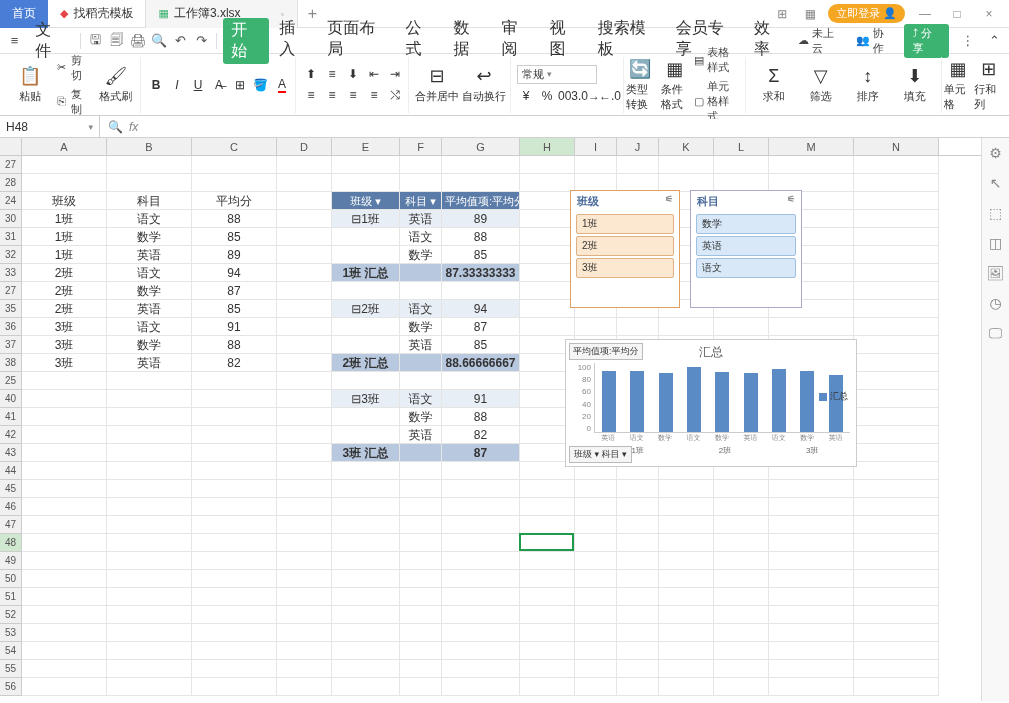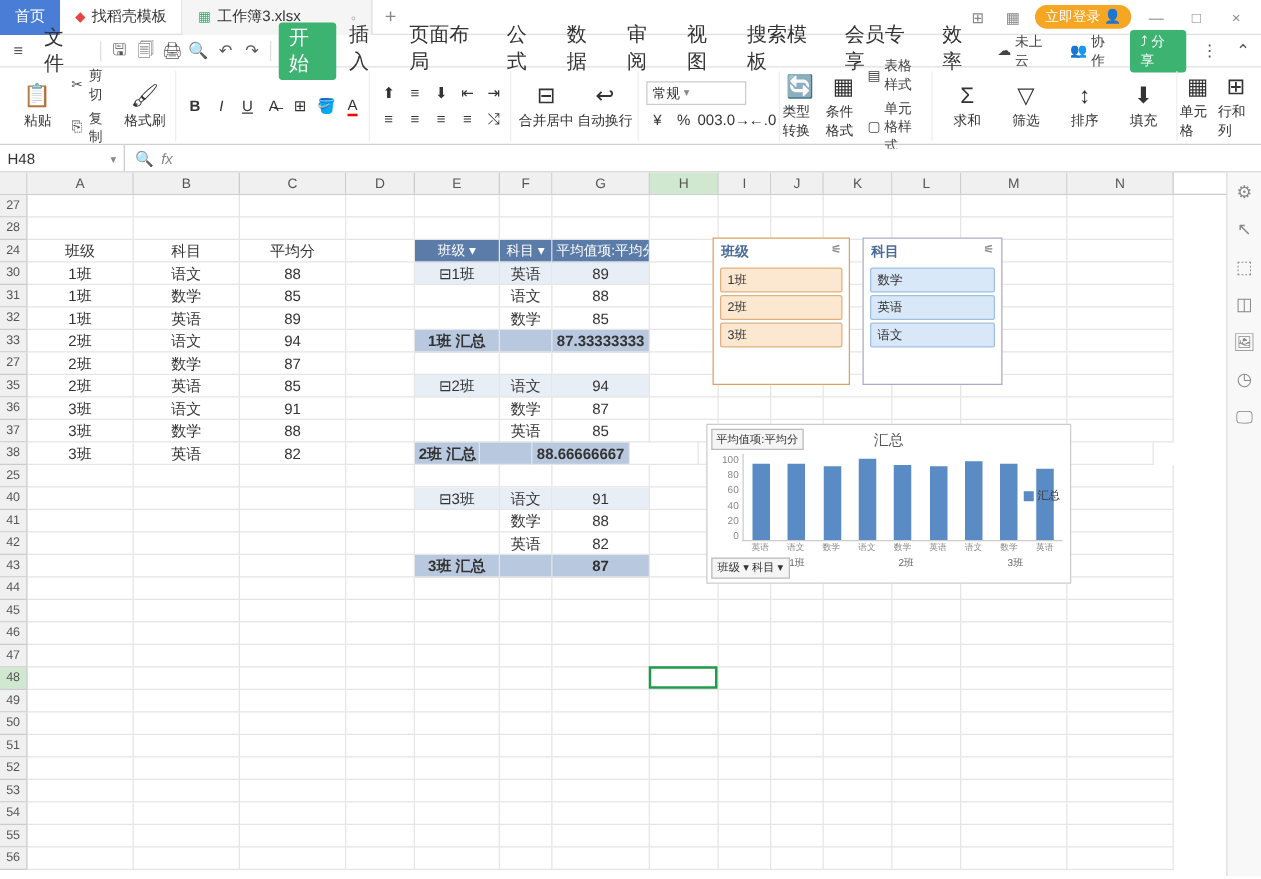--- a/index.html
+++ b/index.html
@@ -529,21 +529,21 @@
             <div class="cell colw-K" style="width: 55px;"></div>
             <div class="cell colw-L" style="width: 55px;"></div>
             <div class="cell colw-M" style="width: 85px;"></div>
             <div class="cell colw-N" style="width: 85px;"></div>
           </div>
           <div class="cellrow">
             <div class="cell colw-A" style="width: 85px;">3班</div>
             <div class="cell colw-B" style="width: 85px;">英语</div>
             <div class="cell colw-C" style="width: 85px;">82</div>
             <div class="cell colw-D" style="width: 55px;"></div>
-            <div class="cell colw-E pvsub" style="width: 52px;">2班 汇总</div>
+            <div class="cell colw-E pvsub" style="width: 68px;">2班 汇总</div>
             <div class="cell colw-F pvsub" style="width: 42px;"></div>
             <div class="cell colw-G pvsub" style="width: 78px;">88.66666667</div>
             <div class="cell colw-H" style="width: 55px;"></div>
             <div class="cell colw-I" style="width: 42px;"></div>
             <div class="cell colw-J" style="width: 42px;"></div>
             <div class="cell colw-K" style="width: 55px;"></div>
             <div class="cell colw-L" style="width: 55px;"></div>
             <div class="cell colw-M" style="width: 85px;"></div>
             <div class="cell colw-N" style="width: 85px;"></div>
           </div>

